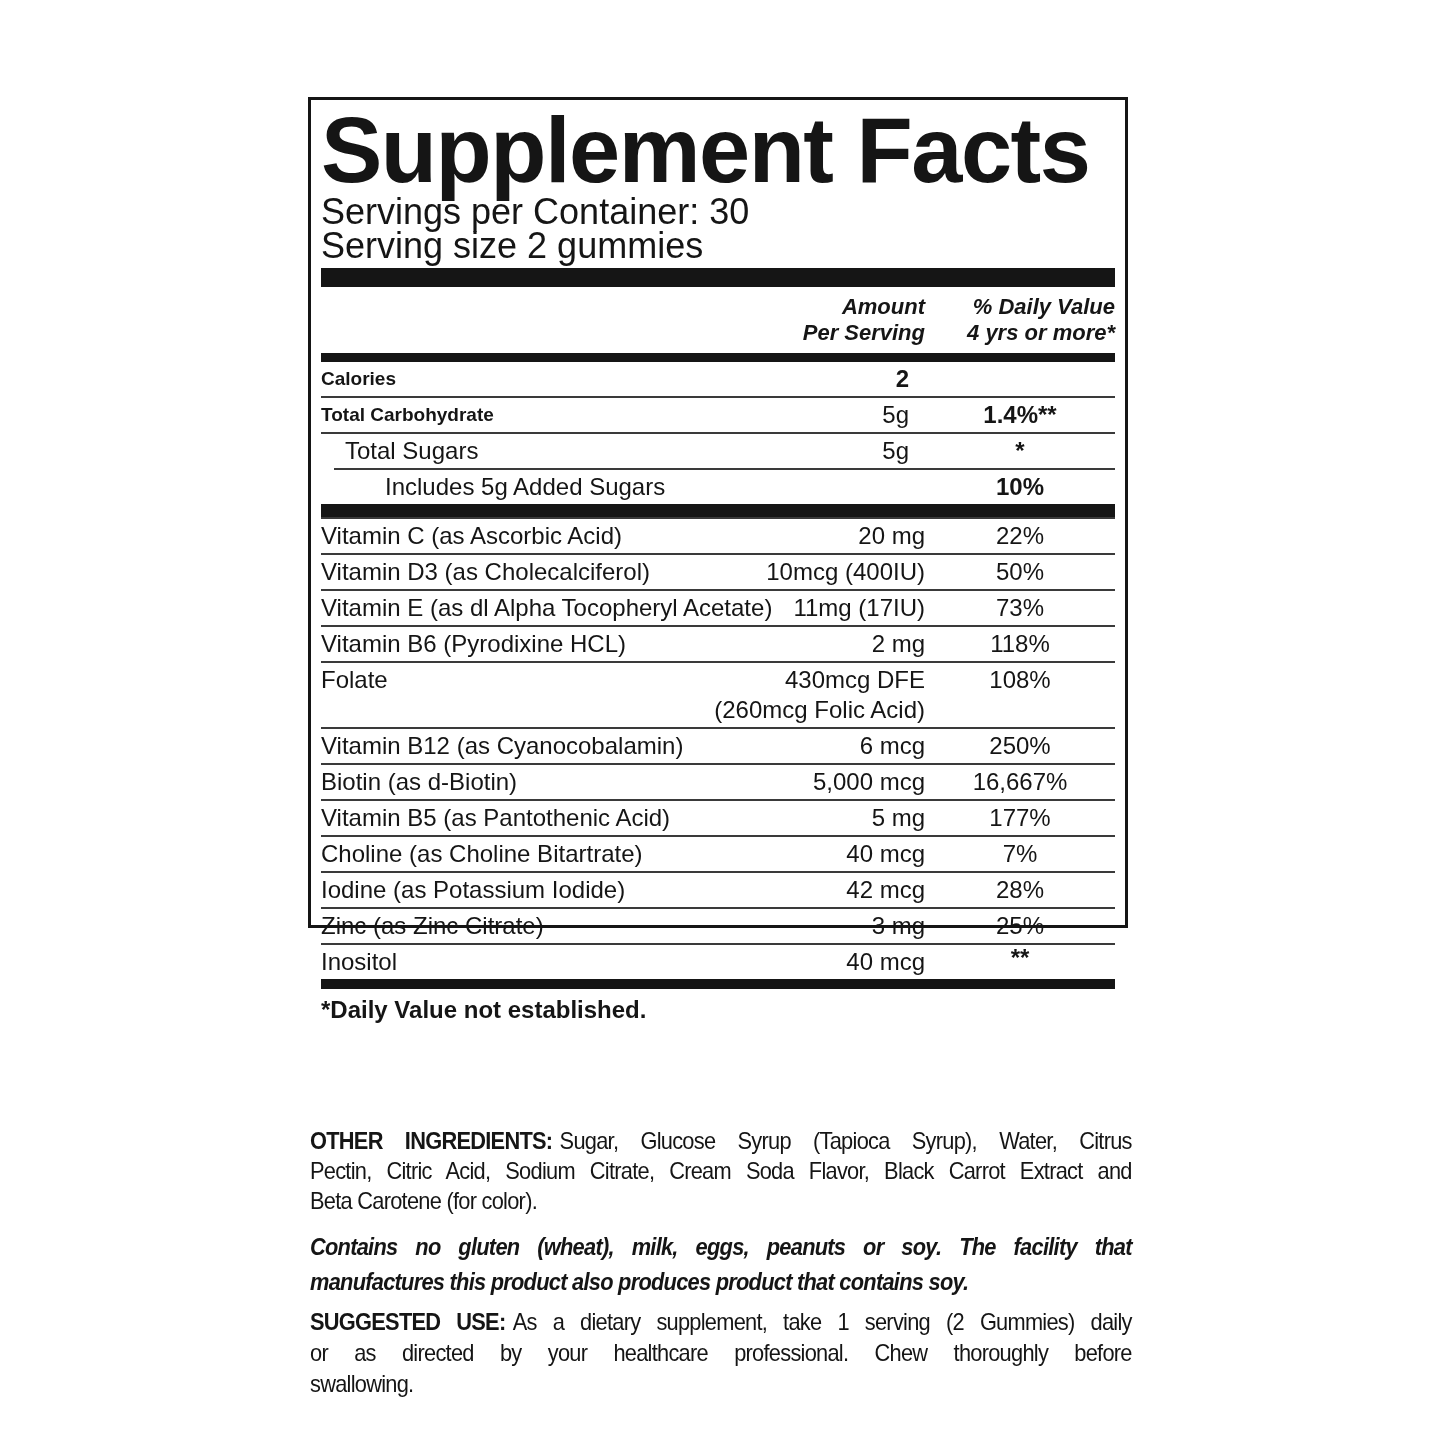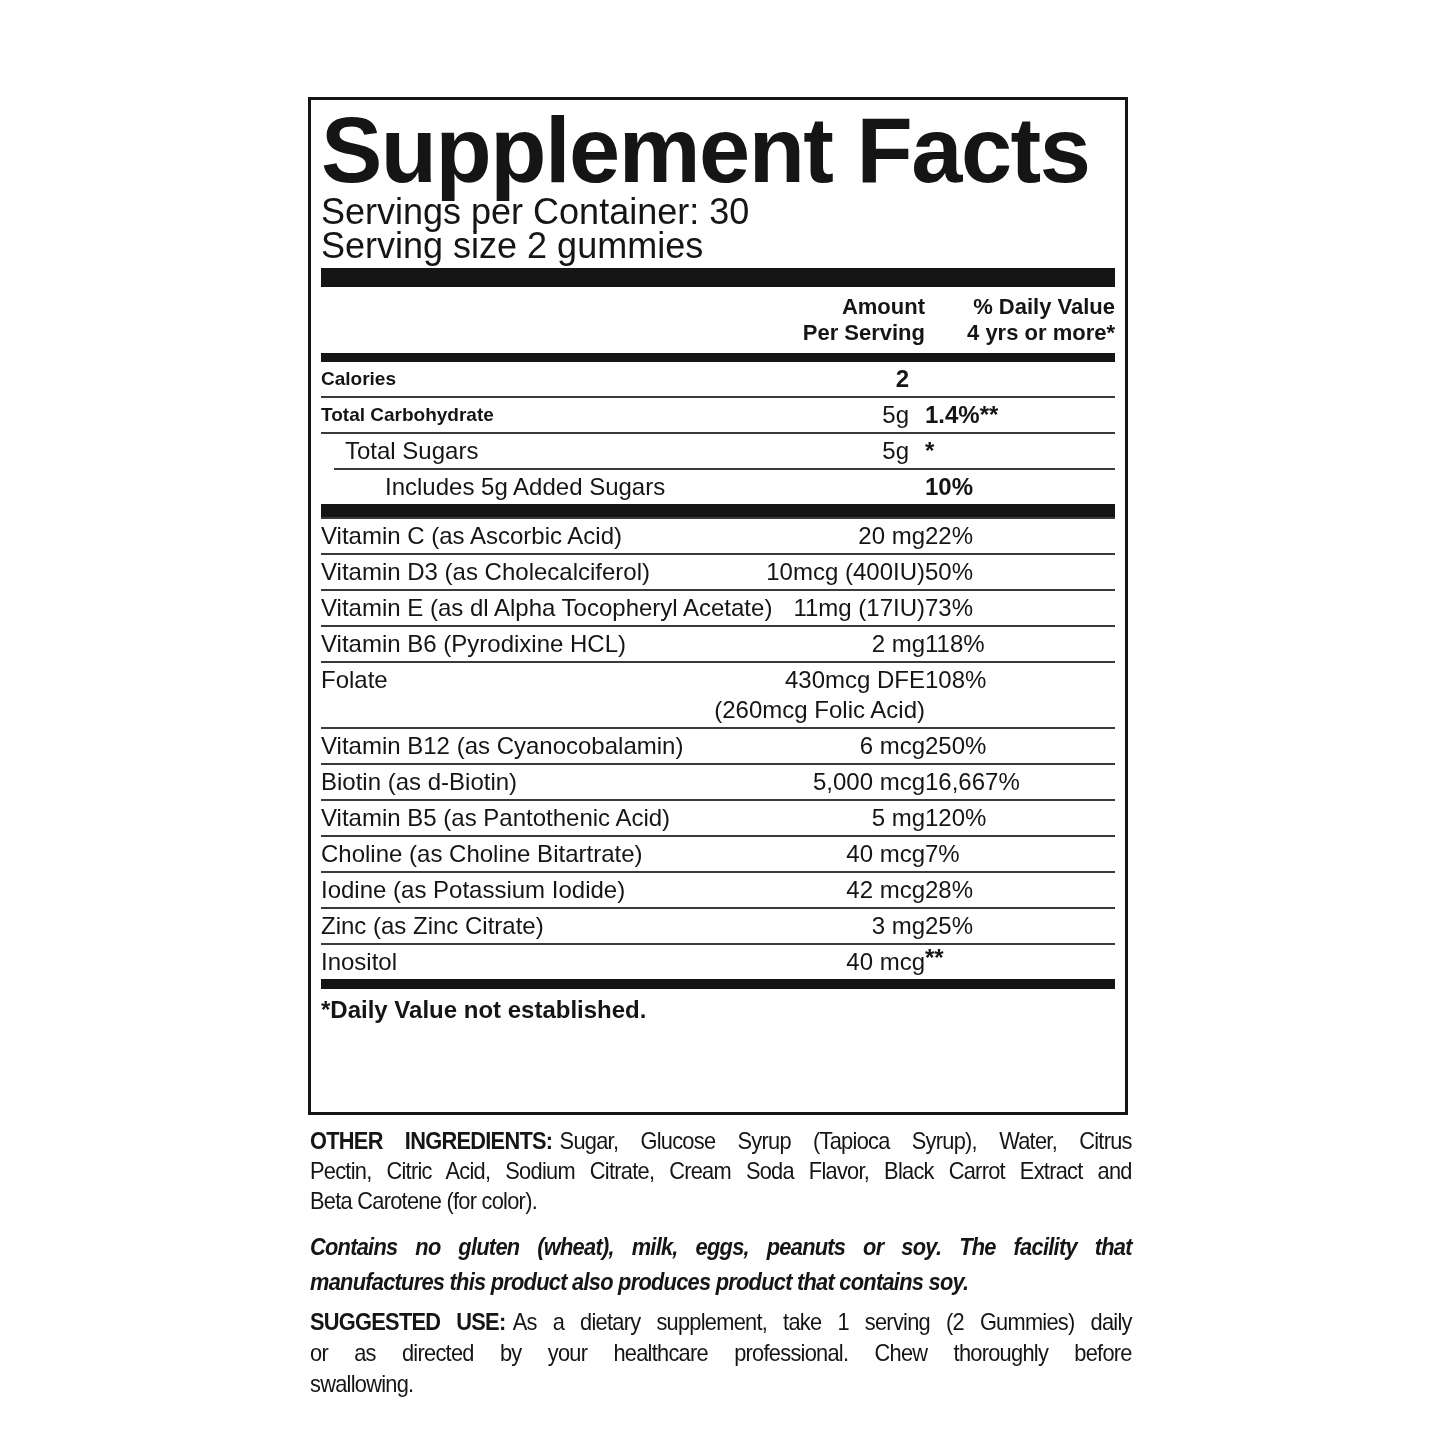--- a/index.html
+++ b/index.html
@@ -4,44 +4,44 @@
 <style>
   html, body { margin:0; padding:0; }
   body {
     width:1445px; height:1445px; background:#ffffff;
     font-family:"Liberation Sans", sans-serif; color:#151515;
     position:relative; overflow:hidden;
   }
 
   
   .facts-box {
-    position:absolute; left:308px; top:97px; width:820px; height:1018px;
+    position:absolute; left:308px; top:97px; width:820px; height:831px;
     box-sizing:border-box; border:3px solid #151515; padding:0 10px;
     background:#ffffff;
   }
   .title {
     font-weight:bold; font-size:92px; line-height:90px; letter-spacing:-1.5px;
     margin:5px 0 0 0; white-space:nowrap;
   }
   .serv { font-size:36px; line-height:34px; }
 
   .bar { background:#151515; }
   .bar-1 { height:19px; margin-top:5px; }
   .bar-2 { height:9px; }
   .bar-3 { height:13px; }
   .bar-4 { height:10px; }
 
-  .hdr { display:flex; font-weight:bold; font-size:22px; line-height:26px; padding:7px 0; }
+  .hdr { display:flex; font-weight:bold; font-size:22px; line-height:26px; padding:7px 0;font-style:italic; }
   .hdr-amt { margin-left:auto; text-align:right; }
   .hdr-dv { width:190px; text-align:right; }
 
   .row { display:flex; align-items:flex-start; font-size:24px; line-height:30px; padding:2px 0; }
   .row .nm { white-space:nowrap; }
   .row .amt { flex:1; text-align:right; white-space:nowrap; }
-  .row .dv { width:190px; text-align:left; white-space:nowrap; }
+  .row .dv { width:190px; text-align:center; white-space:nowrap; }
   .macro .nm { font-size:19px; }
   .b { font-weight:bold; }
   .ind1 { padding-left:24px; }
   .ind2 { padding-left:64px; }
   .pad { padding-right:16px; }
   .amt-l2 { display:block; }
   .dv-star { position:relative; top:-4px; }
 
   .sep { border-top:2px solid #3a3a3a; height:0; }
   .sep-ind { margin-left:13px; }
@@ -163,21 +163,21 @@
   <div class="row">
     <span class="nm">Biotin (as d-Biotin)</span>
     <span class="amt">5,000 mcg</span>
     <span class="dv">16,667%</span>
   </div>
   <div class="sep"></div>
 
   <div class="row">
     <span class="nm">Vitamin B5 (as Pantothenic Acid)</span>
     <span class="amt">5 mg</span>
-    <span class="dv">120%</span>
+    <span class="dv">177%</span>
   </div>
   <div class="sep"></div>
 
   <div class="row">
     <span class="nm">Choline (as Choline Bitartrate)</span>
     <span class="amt">40 mcg</span>
     <span class="dv">7%</span>
   </div>
   <div class="sep"></div>
 

